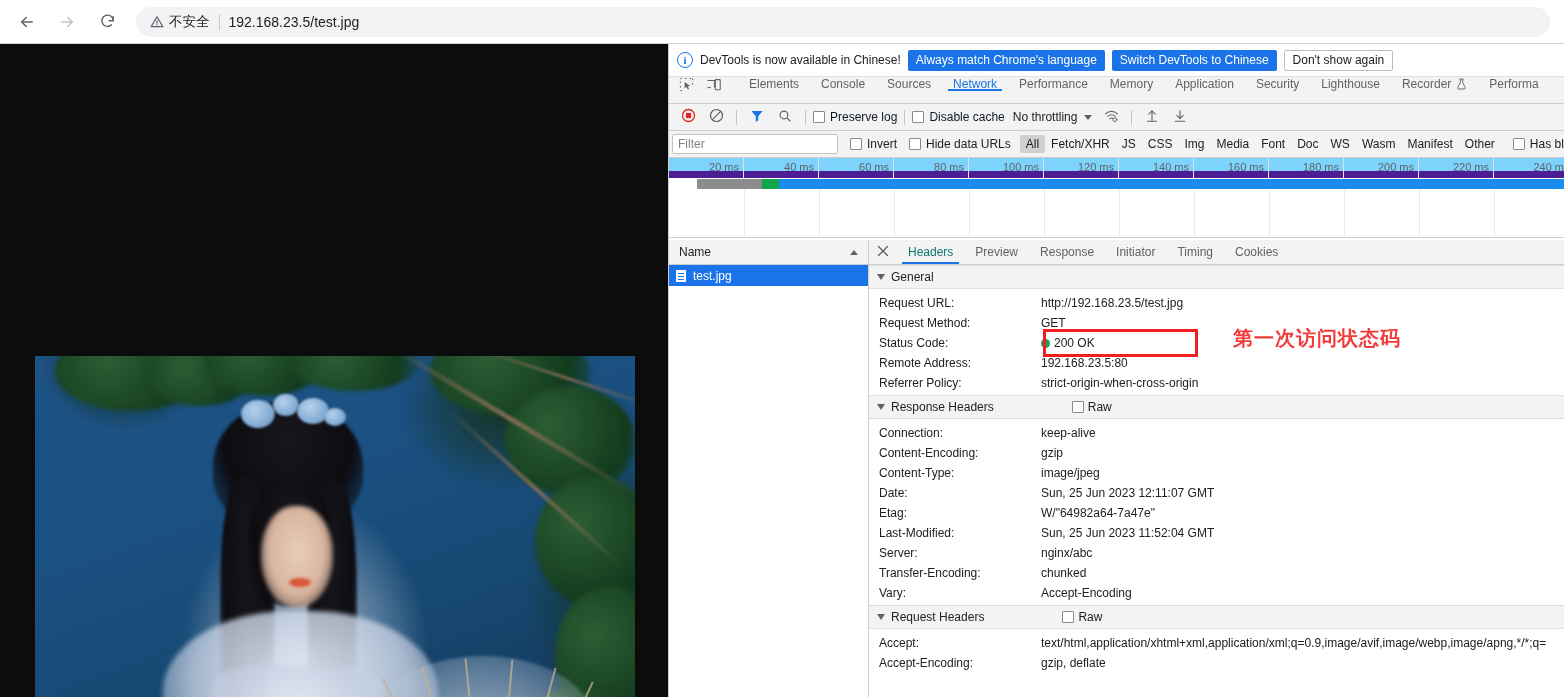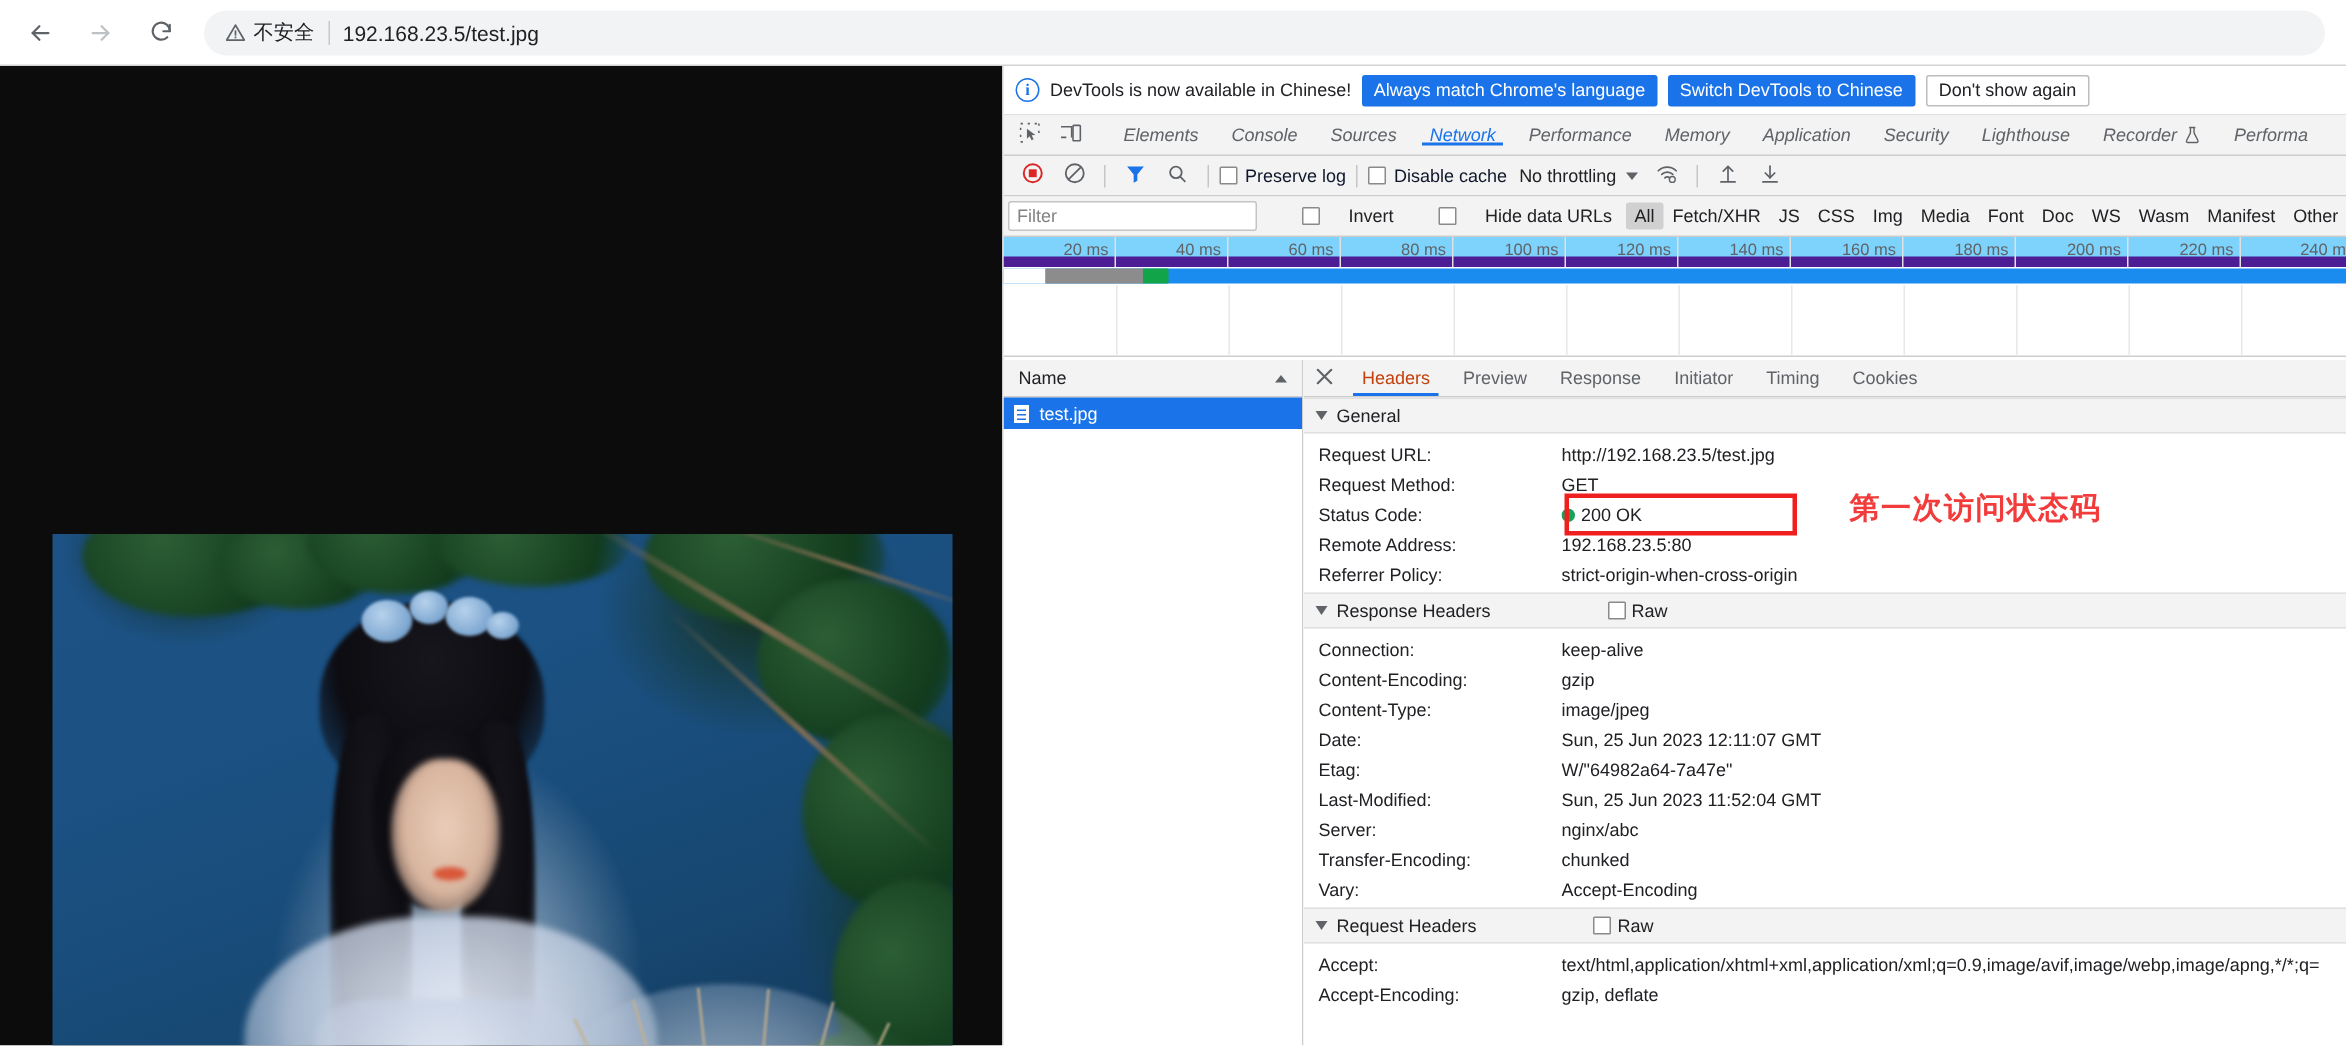--- a/index.html
+++ b/index.html
@@ -147,25 +147,24 @@
   .btn-plain {
     background: #fff; color: #202124;
     border: 1px solid #bdbdbd; border-radius: 2px;
     font-size: 12px; font-family: inherit;
     padding: 0 8px; cursor: pointer; white-space: nowrap;
     height: 21px; line-height: 15px;
   }
 
   
   .dt-tabs {
-    height: 27px; display: flex; align-items: center;
+    height: 27px; display: flex; align-items: flex-start;
     background: #f3f3f3;
     border-bottom: 1px solid #cdcdcd;
     padding-left: 4px;
-    font-style: italic;
   }
   .dt-icon-btn {
     width: 27px; display: flex; align-items: center; justify-content: center;
     color: #5f6368; cursor: pointer;
   }
   .tabs-sep { width: 1px; background: #cdcdcd; margin: 5px 5px; }
   .dt-tab {
     padding: 0 11px; display: flex; align-items: center;
     font-size: 12px; color: #5f6368; cursor: pointer;
     white-space: nowrap; position: relative;
@@ -218,23 +217,23 @@
     gap: 0;
   }
   .filter-input {
     width: 166px; height: 20px; margin-left: 3px;
     border: 1px solid #c4c4c4; background: #fff;
     font-size: 12px; font-family: inherit; color: #202124;
     padding: 0 5px; outline: none; border-radius: 2px;
   }
   .filter-input::placeholder { color: #838383; }
   .fb-check {
-    display: flex; align-items: center; gap: 19px;
+    display: flex; align-items: center; gap: 5px;
     font-size: 12px; color: #202124; cursor: pointer;
-    margin-left: 30px; white-space: nowrap;
+    margin-left: 12px; white-space: nowrap;
   }
   .type-list { display: flex; align-items: center; margin-left: 9px; gap: 0; }
   .type-item {
     font-size: 12px; color: #202124; cursor: pointer;
     padding: 2px 6px; border-radius: 2px; white-space: nowrap; text-align: right;
   }
   .type-item.selected { background: #d0d0d0; }
 
   
   .dt-timeline {
@@ -317,21 +316,21 @@
   }
   .dp-close {
     width: 28px; display: flex; align-items: center; justify-content: center;
     color: #5f6368; cursor: pointer; font-size: 14px;
   }
   .dp-tab {
     padding: 0 11px; display: flex; align-items: center;
     font-size: 12px; color: #5f6368; cursor: pointer;
     position: relative; white-space: nowrap;
   }
-  .dp-tab.active { color: #c2410c; text-align: center; }
+  .dp-tab.active { color: #0f766e; text-align: center; }
   .dp-tab.active::after {
     content: ''; position: absolute; left: 5px; right: 5px; bottom: 0;
     height: 2px; background: #1a73e8;
   }
   .dp-body { flex: 1; overflow: hidden; position: relative; }
   .sec-head {
     height: 24px; display: flex; align-items: center; gap: 6px;
     padding-left: 8px;
     background: #f3f3f3;
     border-top: 1px solid #e0e0e0;

